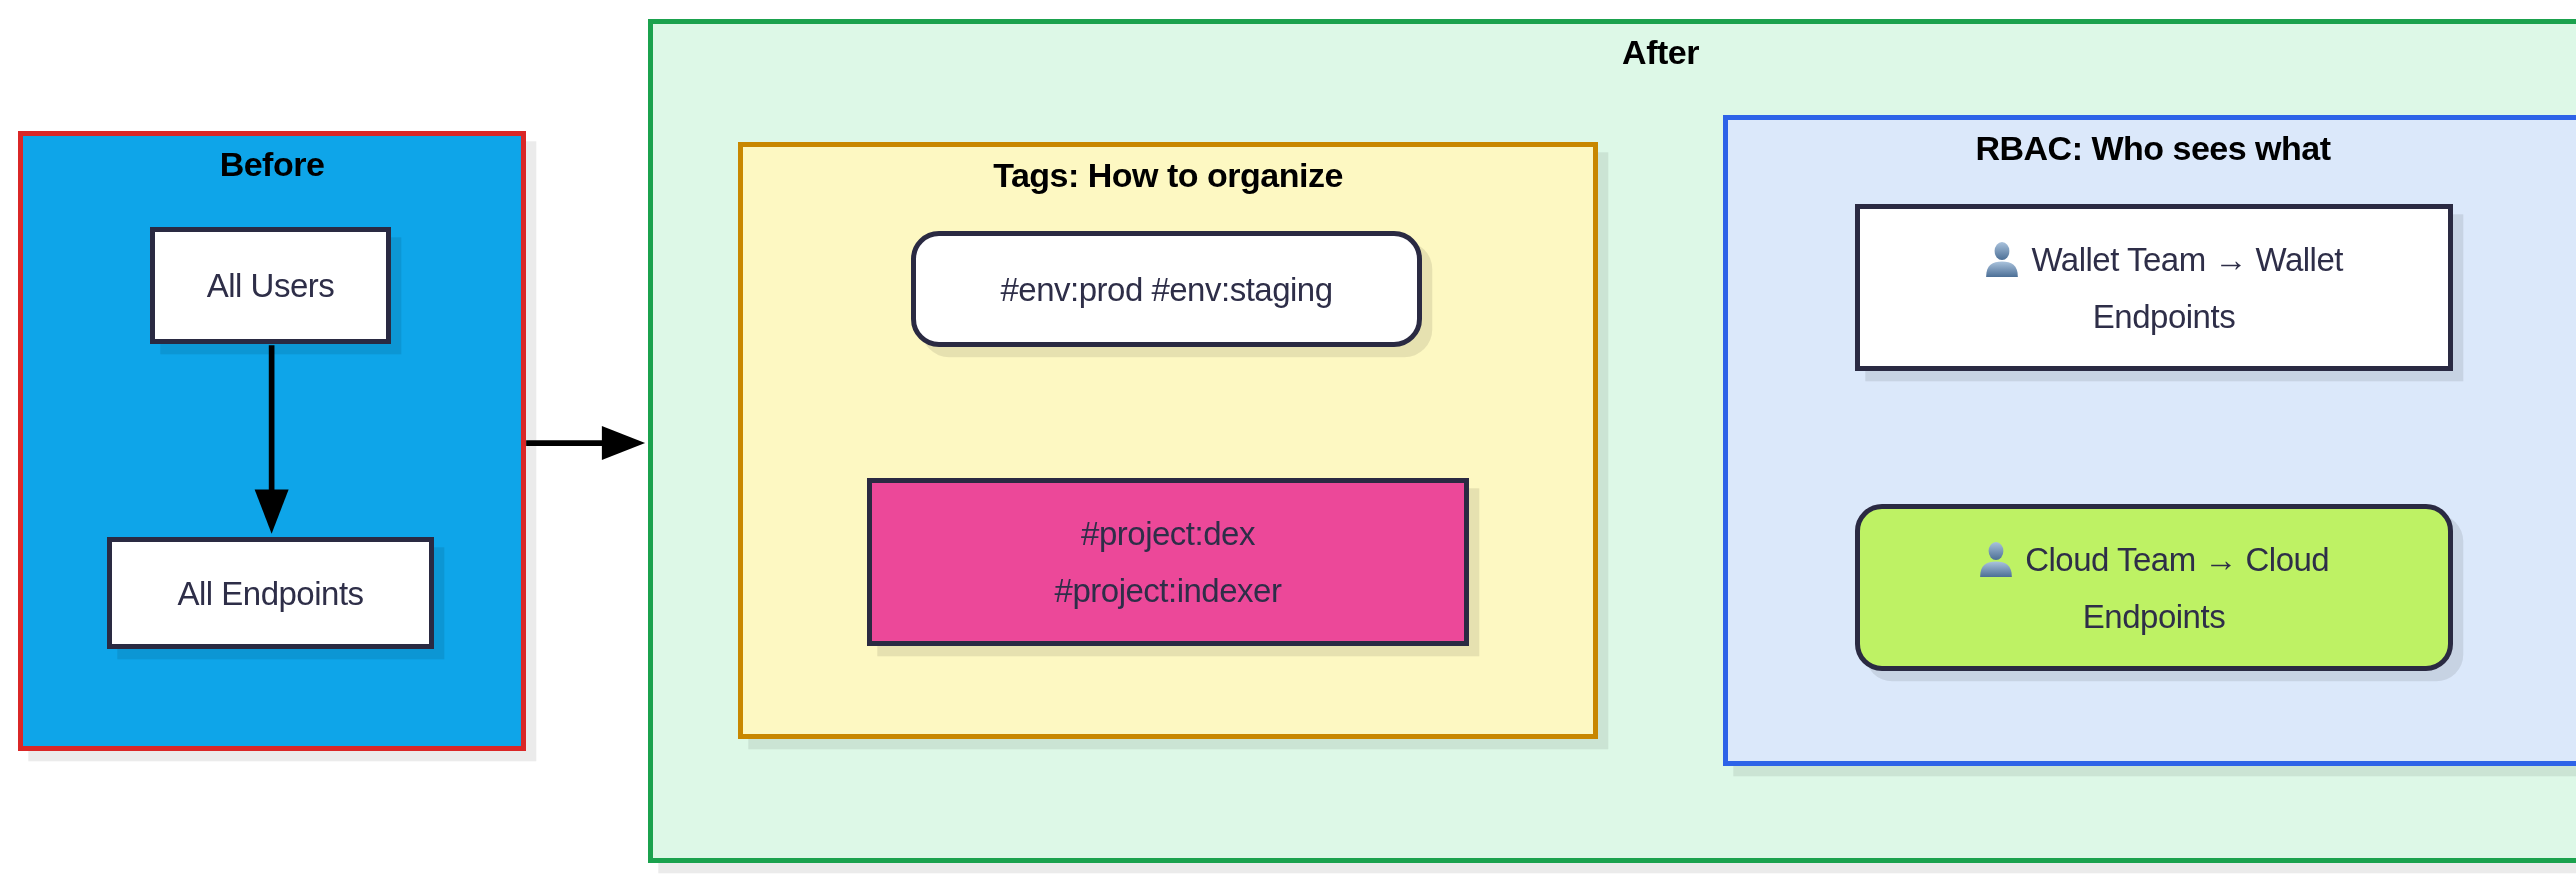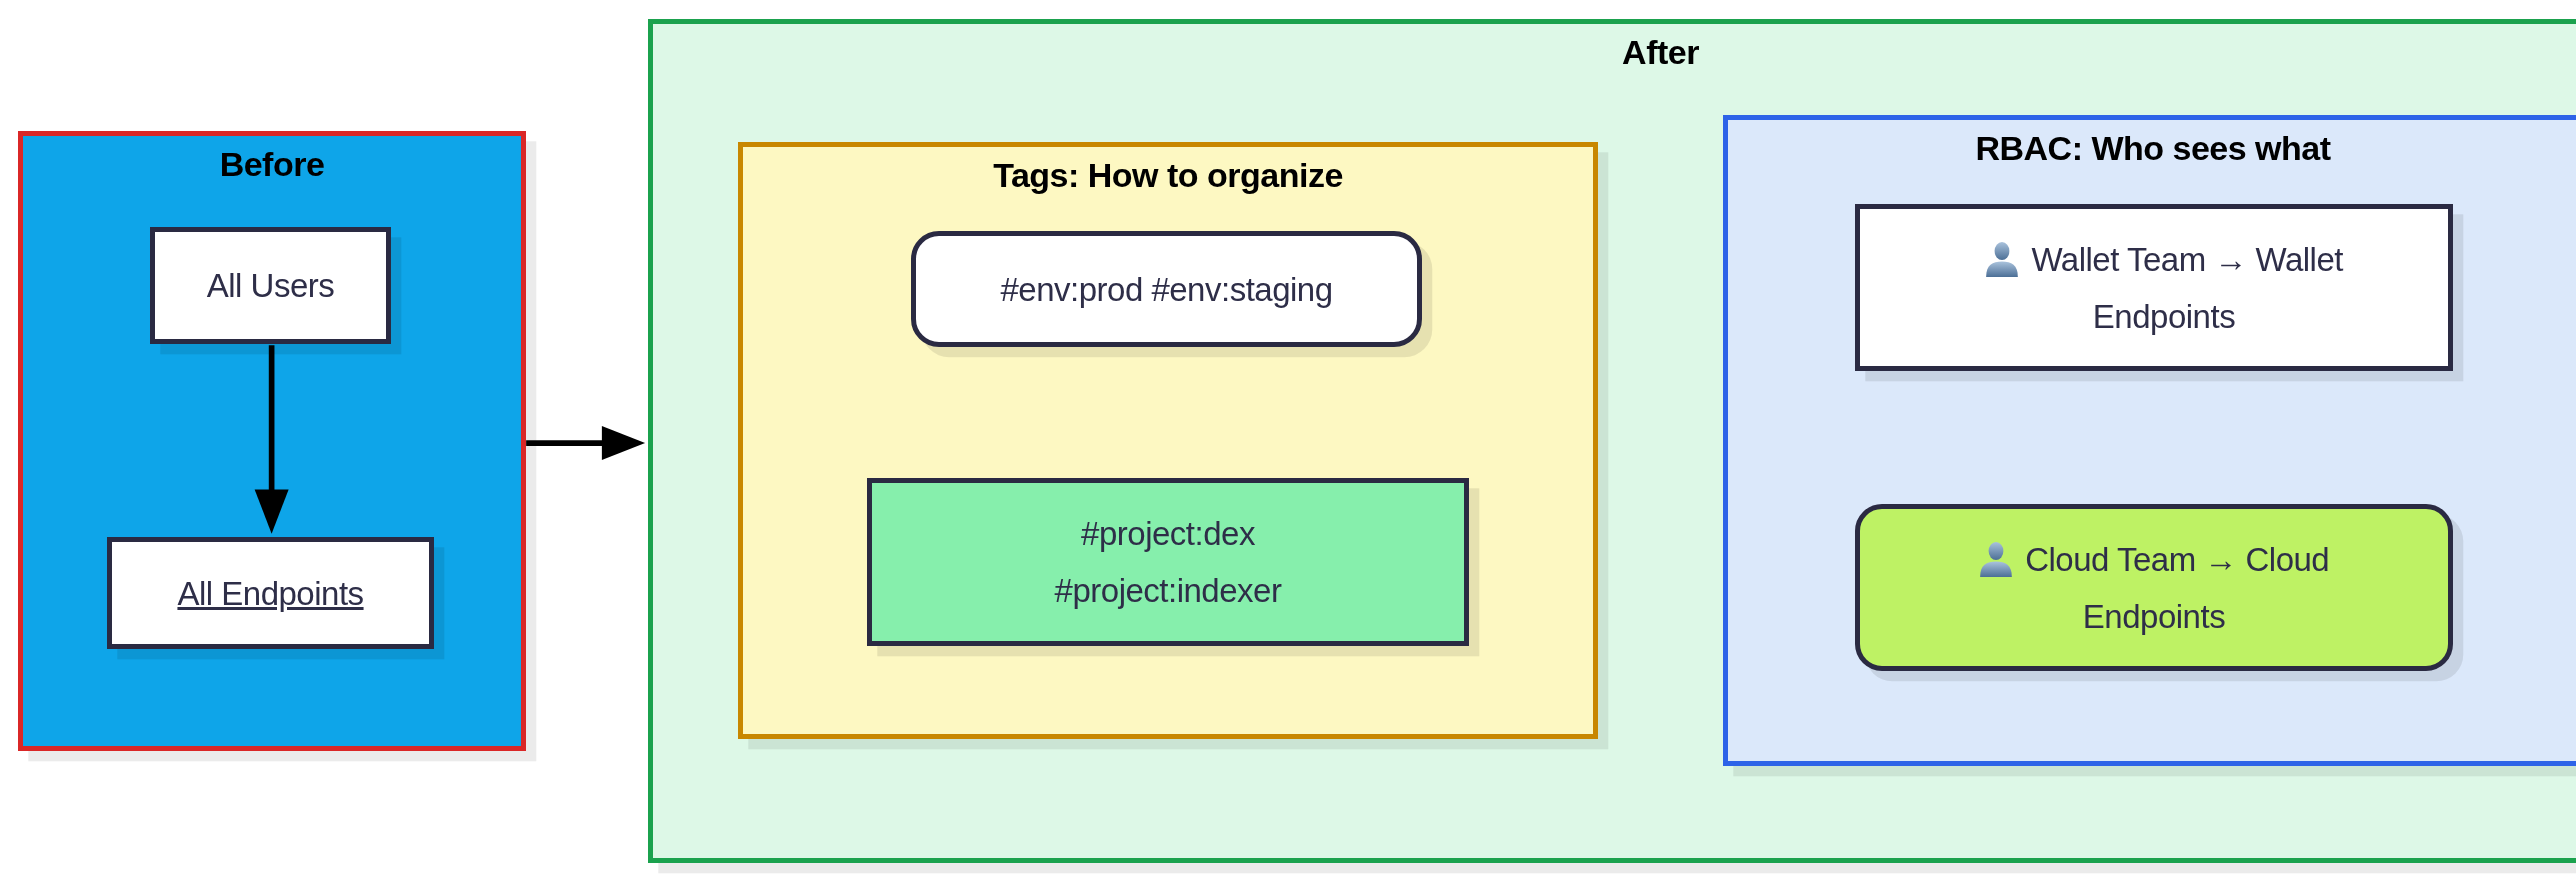--- a/index.html
+++ b/index.html
@@ -44,36 +44,36 @@
     </defs>
   </svg>
 
   <div class="group" style="left: 18px; top: 131px; width: 508px; height: 620px; border-color: rgb(218, 39, 39); background-color: #0ea5e9;">
     <div class="group-title" style="color: rgb(0, 0, 0);">Before</div>
 
     <div class="node" style="left: 127px; top: 91px; width: 241px; height: 117px; border-color: rgb(42, 42, 66); background-color: rgb(255, 255, 255); color: rgb(46, 46, 72);">
       <div class="node-line">All Users</div>
     </div>
 
-    <div class="node" style="left: 84px; top: 401px; width: 327px; height: 112px; border-color: rgb(42, 42, 66); background-color: rgb(255, 255, 255); color: rgb(46, 46, 72); text-decoration: underline;">
+    <div class="node" style="left: 84px; top: 401px; width: 327px; height: 112px; border-color: rgb(42, 42, 66); background-color: rgb(255, 255, 255); color: rgb(46, 46, 72);">
       <div class="node-line">All Endpoints</div>
     </div>
   </div>
 
   <div class="group" style="left: 648px; top: 19px; width: 2025px; height: 844px; border-color: rgb(27, 162, 78); background-color: rgb(221, 248, 231);">
     <div class="group-title" style="color: rgb(0, 0, 0);">After</div>
 
     <div class="group" style="left: 85px; top: 118px; width: 860px; height: 597px; border-color: rgb(200, 135, 0); background-color: rgb(253, 248, 194);">
       <div class="group-title" style="color: rgb(0, 0, 0);">Tags: How to organize</div>
 
       <div class="node" style="left: 168px; top: 84px; width: 511px; height: 116px; border-color: rgb(42, 42, 66); background-color: rgb(255, 255, 255); color: rgb(46, 46, 72); border-radius: 28px;">
         <div class="node-line">#env:prod #env:staging</div>
       </div>
 
-      <div class="node" style="left: 124px; top: 331px; width: 602px; height: 168px; border-color: rgb(42, 42, 66); background-color: #86efac; color: rgb(46, 46, 72);">
+      <div class="node" style="left: 124px; top: 331px; width: 602px; height: 168px; border-color: rgb(42, 42, 66); background-color: #ec4899; color: rgb(46, 46, 72);">
         <div class="node-line">#project:dex</div>
         <div class="node-line">#project:indexer</div>
       </div>
     </div>
 
     <div class="group" style="left: 1070px; top: 91px; width: 860px; height: 651px; border-color: rgb(45, 99, 232); background-color: rgb(219, 232, 250);">
       <div class="group-title" style="color: rgb(0, 0, 0);">RBAC: Who sees what</div>
 
       <div class="node" style="left: 127px; top: 84px; width: 598px; height: 167px; border-color: rgb(42, 42, 66); background-color: rgb(255, 255, 255); color: rgb(46, 46, 72); padding-left: 20px;">
         <div class="node-line">

